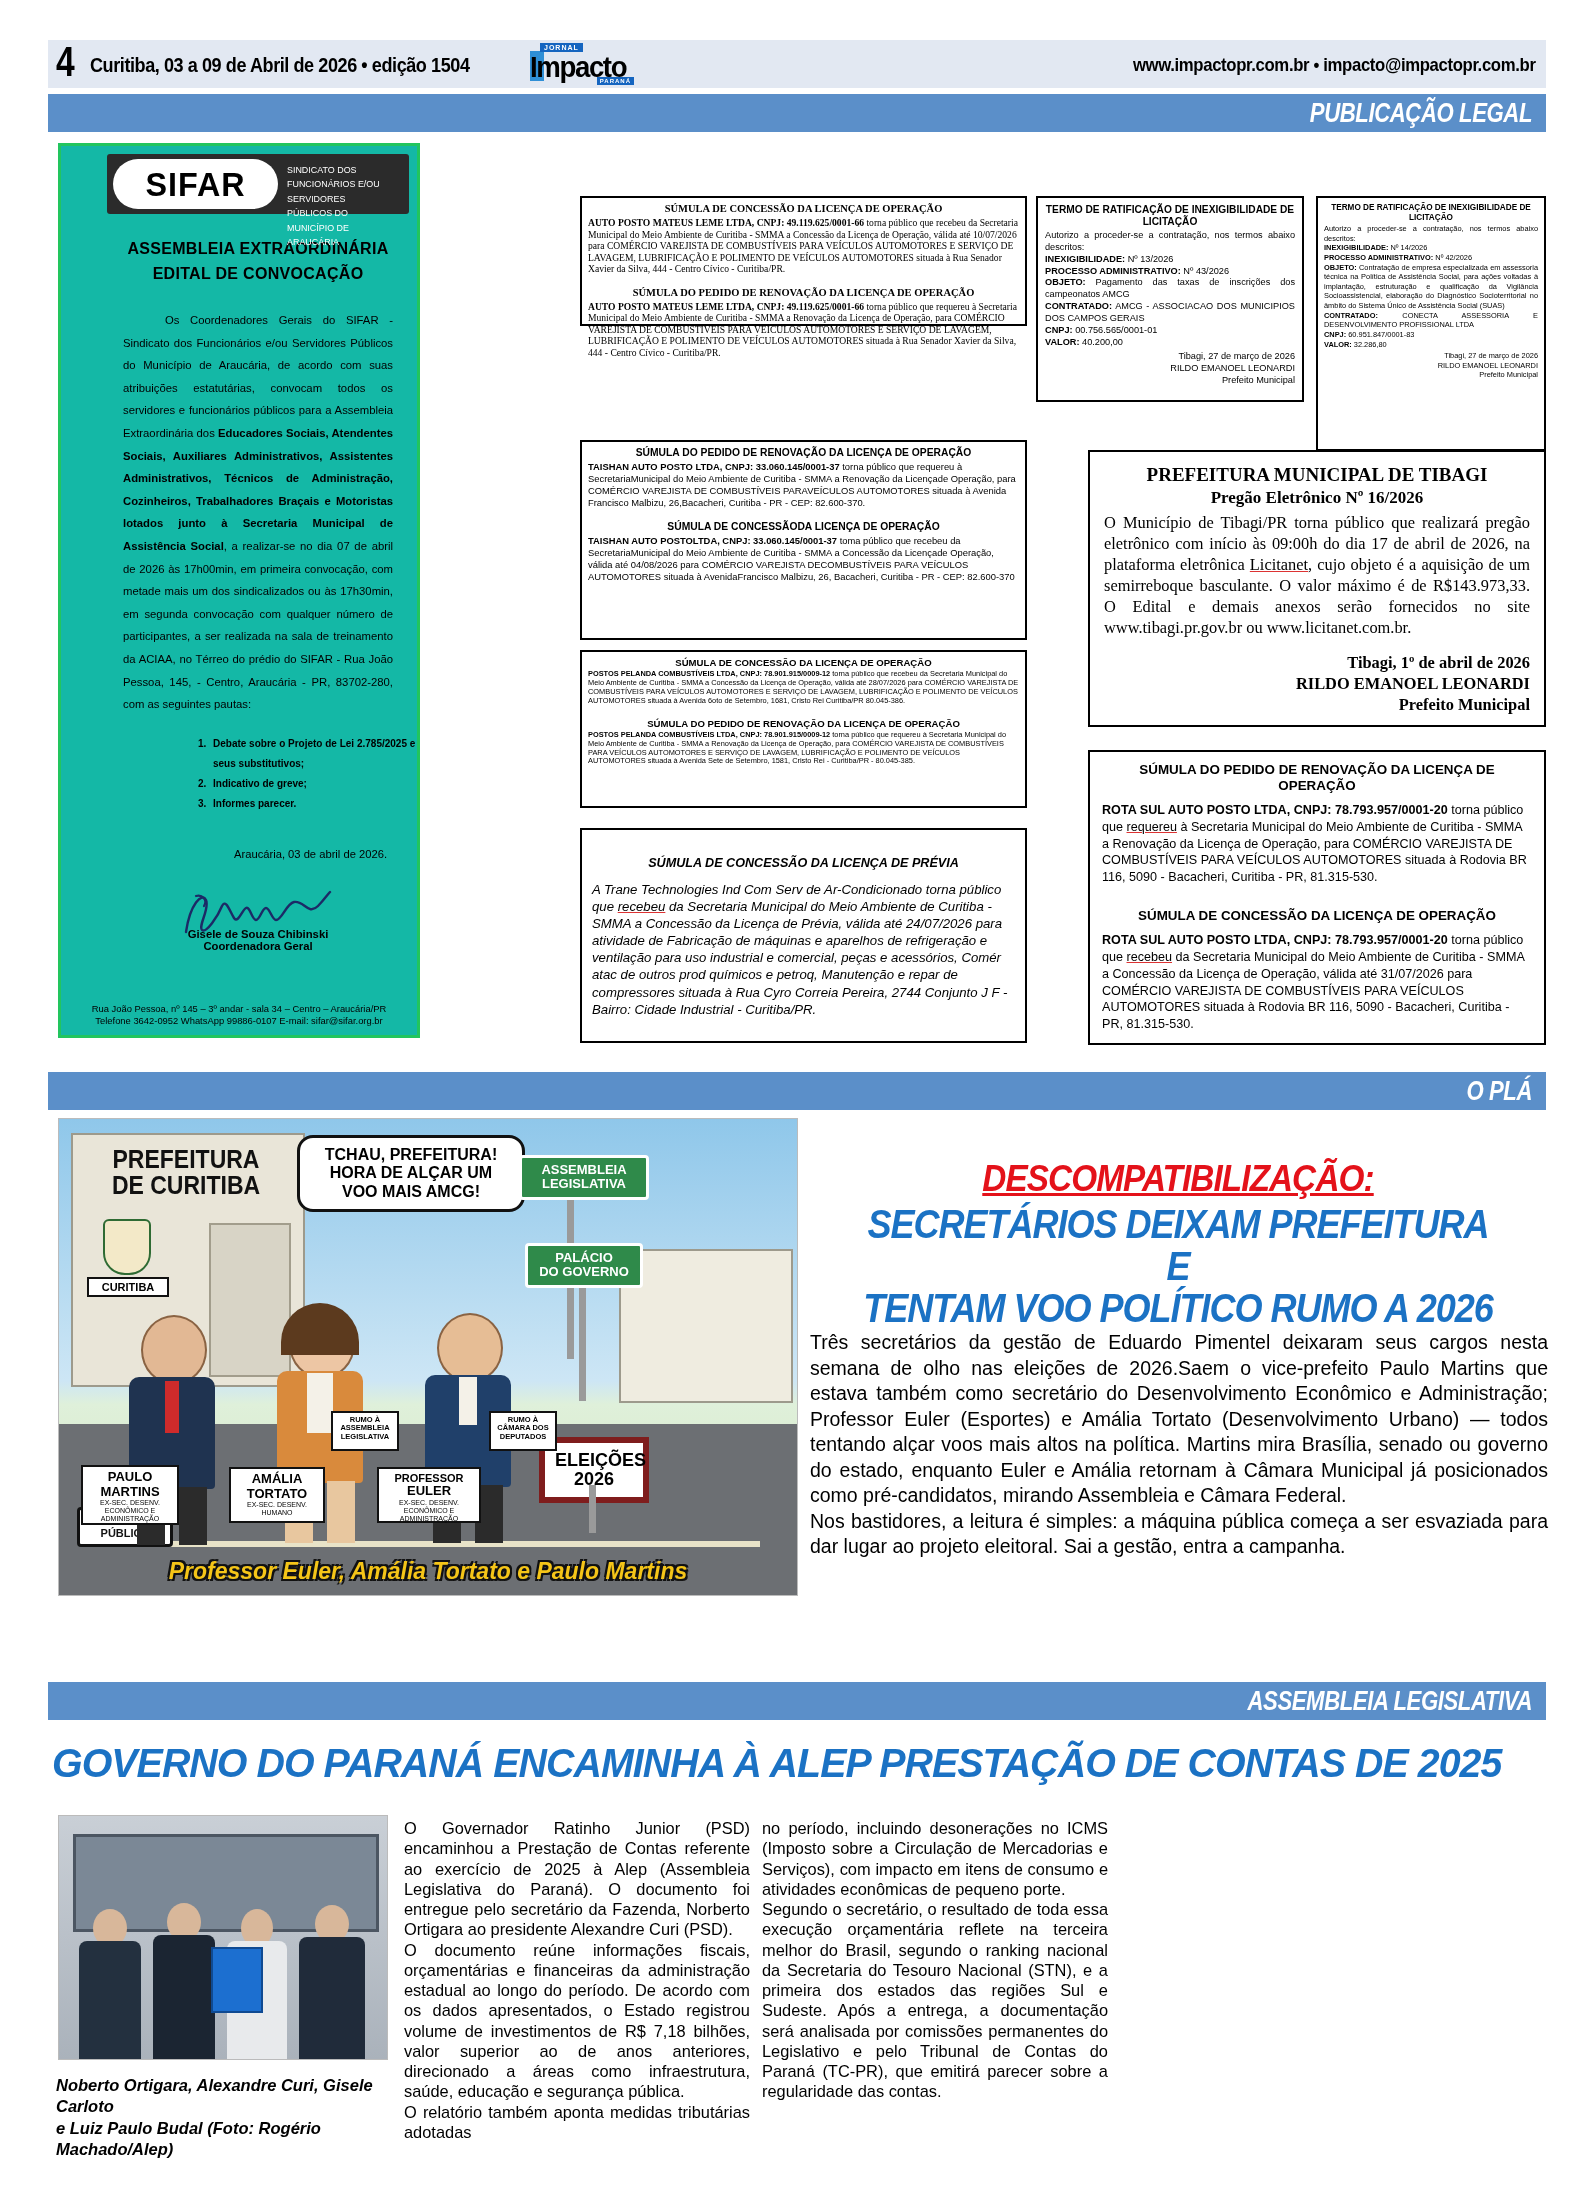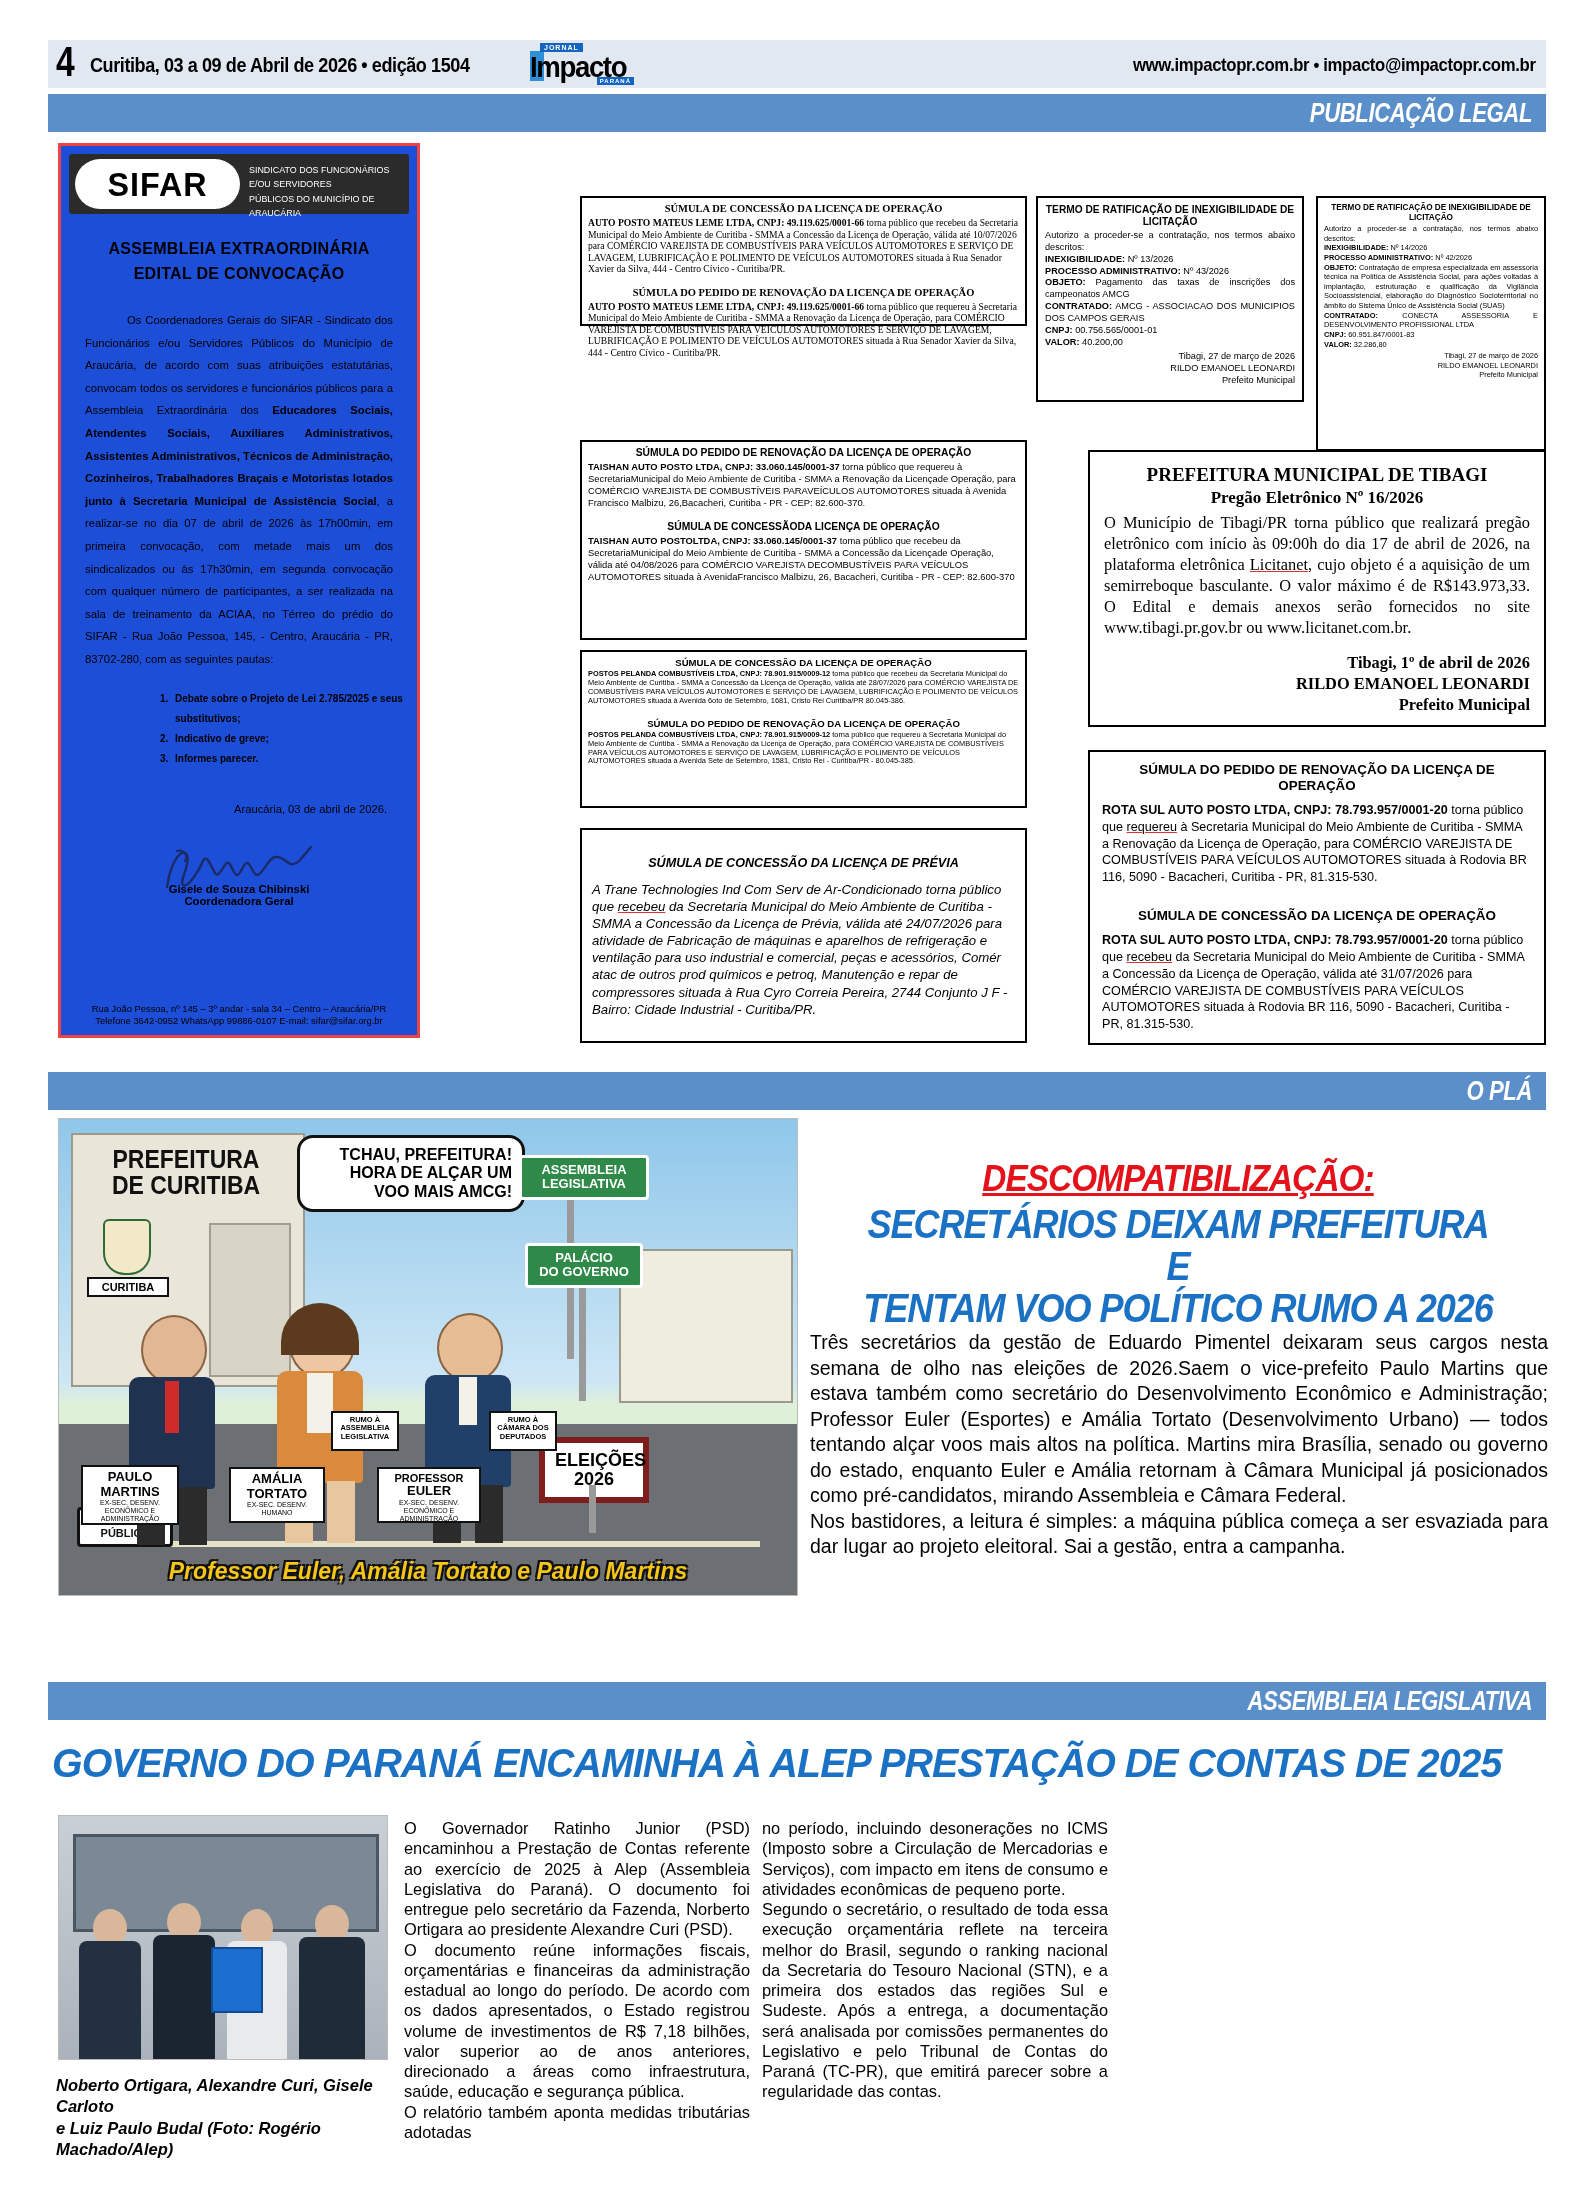--- a/index.html
+++ b/index.html
@@ -26,21 +26,21 @@
   .lbox-inner{padding:5px 6px;}
   .ltitle{text-align:center;font-weight:bold;font-size:10.5px;line-height:1.16;margin-bottom:2px;}
   .ltext{font-size:9.6px;line-height:1.2;text-align:left;}
   .ltext b{font-weight:bold;}
   .serif{font-family:"Liberation Serif",serif;}
   .ul{text-decoration:underline;text-decoration-color:#d33;}
   .ctr{text-align:right;}
   .spacer{height:12px;}
 
   
-  #sifar-box{position:absolute;left:58px;top:143px;width:362px;height:895px;border:3px solid #ef4444;box-sizing:border-box;background:#1d4ed8;}
+  #sifar-box{position:absolute;left:58px;top:143px;width:362px;height:895px;border:3px solid #22c55e;box-sizing:border-box;background:#14b8a6;padding-left:38px;}
   .sifar-head{position:relative;margin:8px 8px 0 8px;height:60px;background:#2b2b2b;border-radius:3px;}
   .sifar-pill{position:absolute;left:6px;top:5px;width:165px;height:50px;background:#fff;border-radius:26px;}
   .sifar-word{position:absolute;left:0;top:0;width:165px;height:50px;line-height:50px;text-align:center;font-weight:bold;font-size:34px;letter-spacing:1px;transform:scaleX(.95);transform-origin:center;}
   .sifar-sub{position:absolute;left:180px;top:9px;right:6px;color:#fff;font-size:9.6px;line-height:1.5;transform:scaleX(.93);transform-origin:left top;}
   .sifar-t1{margin-top:26px;text-align:center;font-weight:bold;font-size:16px;letter-spacing:.3px;}
   .sifar-t2{margin-top:7px;text-align:center;font-weight:bold;font-size:16px;letter-spacing:.3px;}
   .sifar-p{margin:26px 24px 0 24px;font-size:11.3px;line-height:2.0;text-align:justify;text-indent:42px;}
   .sifar-p b{font-weight:bold;}
   .sifar-list{margin:18px 0 0 70px;font-size:10px;line-height:2.0;font-weight:bold;}
   .sifar-list li{margin:0;padding-left:4px;}
@@ -67,21 +67,21 @@
   #alep-c2{position:absolute;left:762px;top:1818px;width:346px;font-size:16.4px;line-height:1.235;text-align:justify;}
   #alep-c1 p,#alep-c2 p{margin:0;}
 
   
   .sky{position:absolute;left:0;top:0;width:100%;height:100%;background:linear-gradient(#8fc7ea,#cde6f5 55%,#dff0da 60%,#cfe3bb 100%);}
   .road{position:absolute;left:0;bottom:0;width:100%;height:36%;background:#6c6f73;}
   .roadline{position:absolute;left:5%;bottom:10%;width:90%;height:6px;background:#e8e3c8;}
   .bld{position:absolute;background:#e9e5d8;border:2px solid #9d9a8c;}
   .sign{position:absolute;background:#2f8a4a;border:3px solid #fff;border-radius:4px;color:#fff;font-weight:bold;text-align:center;font-size:13px;line-height:1.1;padding:5px 6px;box-sizing:border-box;}
   .signpost{position:absolute;width:7px;background:#9a9a9a;}
-  .bubble{position:absolute;background:#fff;border:3px solid #111;border-radius:16px;padding:8px 10px;font-weight:bold;font-size:16px;line-height:1.15;text-align:right;box-sizing:border-box;}
+  .bubble{position:absolute;background:#fff;border:3px solid #111;border-radius:16px;padding:8px 10px;font-weight:bold;font-size:16px;line-height:1.15;text-align:center;box-sizing:border-box;}
   .fig{position:absolute;}
   .fig .head{position:absolute;border-radius:50%;}
   .fig .body{position:absolute;border-radius:10px 10px 4px 4px;}
   .namebox{position:absolute;background:#fff;border:2px solid #111;font-weight:bold;font-size:10px;text-align:center;line-height:1.12;padding:3px 3px;box-sizing:border-box;}
   .caption-strip{position:absolute;left:0;right:0;bottom:10px;text-align:center;}
   .caption-strip span{background:rgba(0,0,0,.0);color:#f5c518;font-weight:bold;font-style:italic;font-size:23px;text-shadow:-2px -2px 0 #111,2px -2px 0 #111,-2px 2px 0 #111,2px 2px 0 #111;}
   .election{position:absolute;background:#fff;border:6px solid #7f1d1d;font-weight:bold;text-align:center;font-size:18px;line-height:1.05;padding:8px 10px;box-sizing:border-box;}
   .brasao{position:absolute;width:44px;height:52px;background:#f3e9c8;border:2px solid #2f6b33;border-radius:6px 6px 22px 22px;}
 
   

